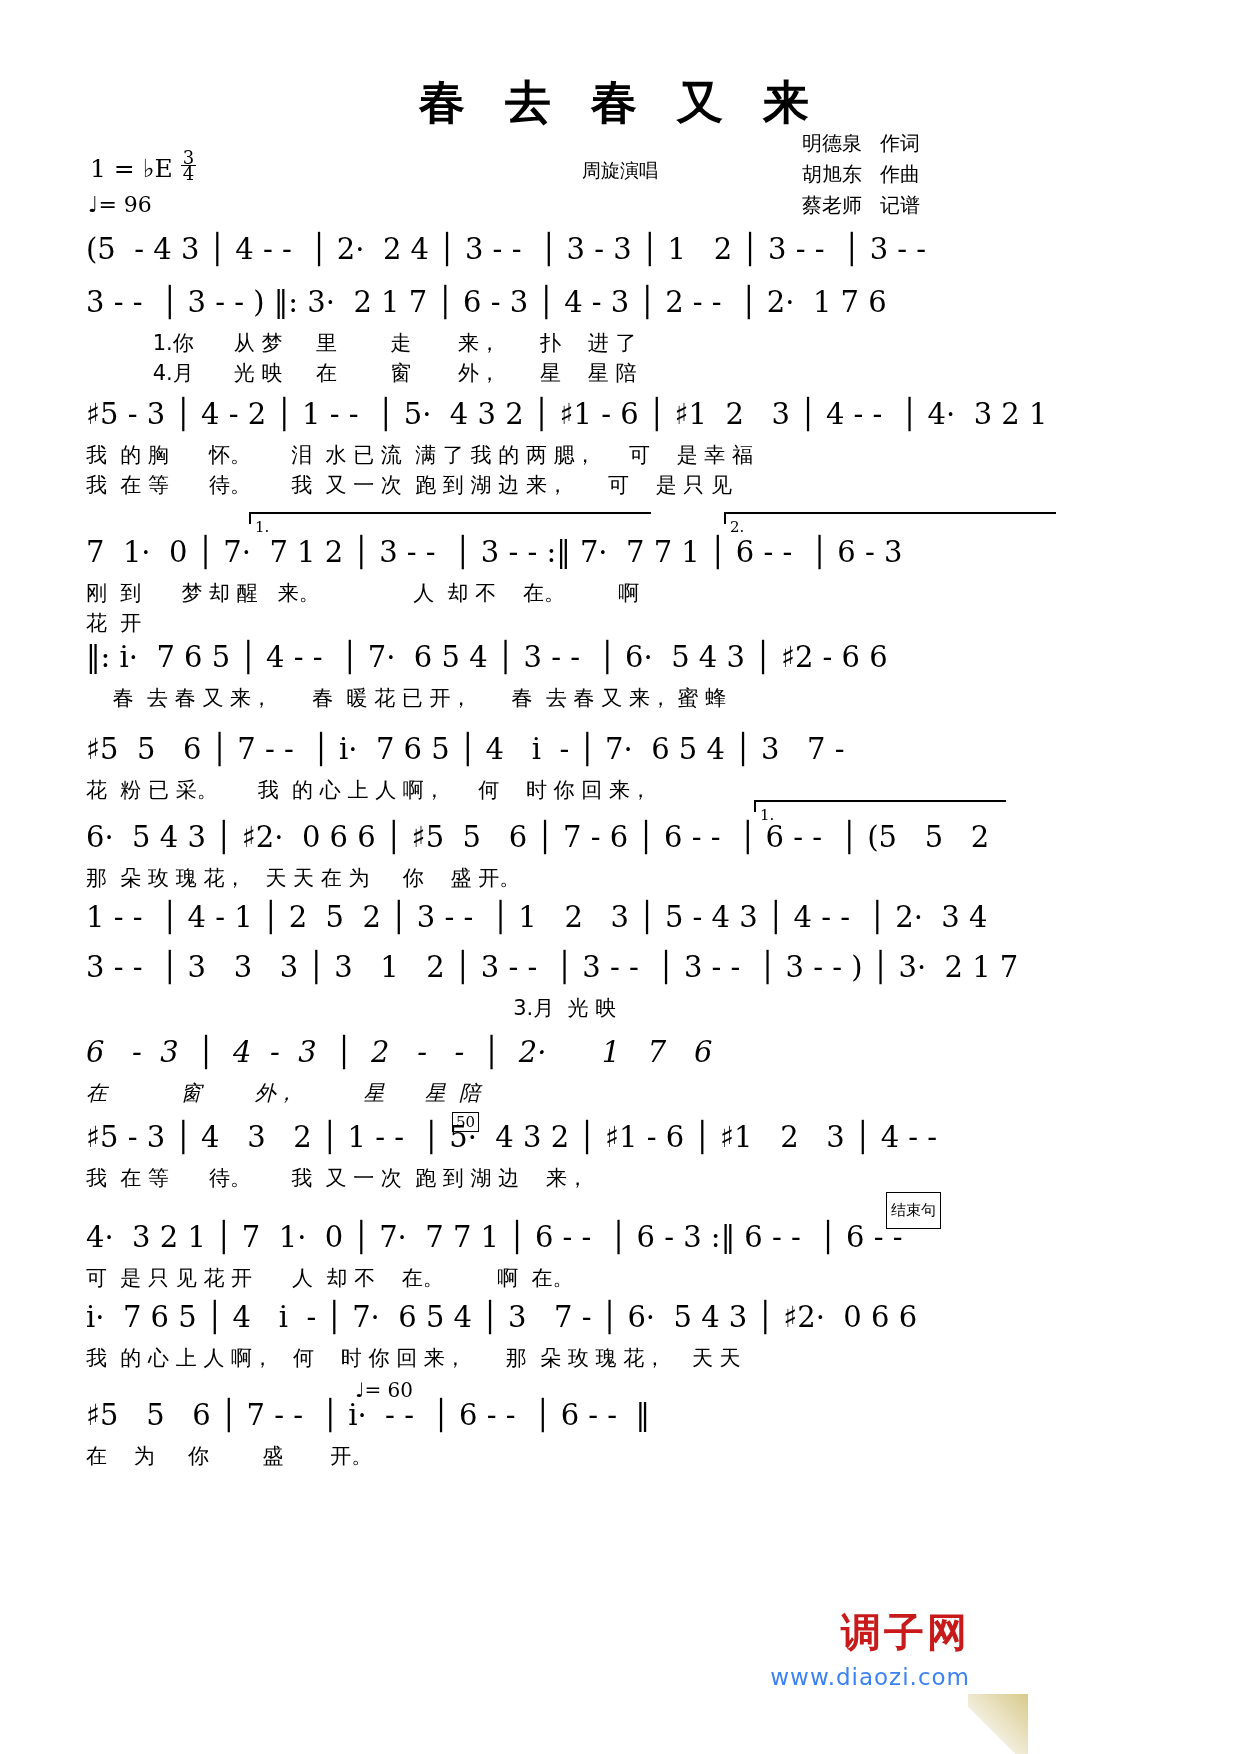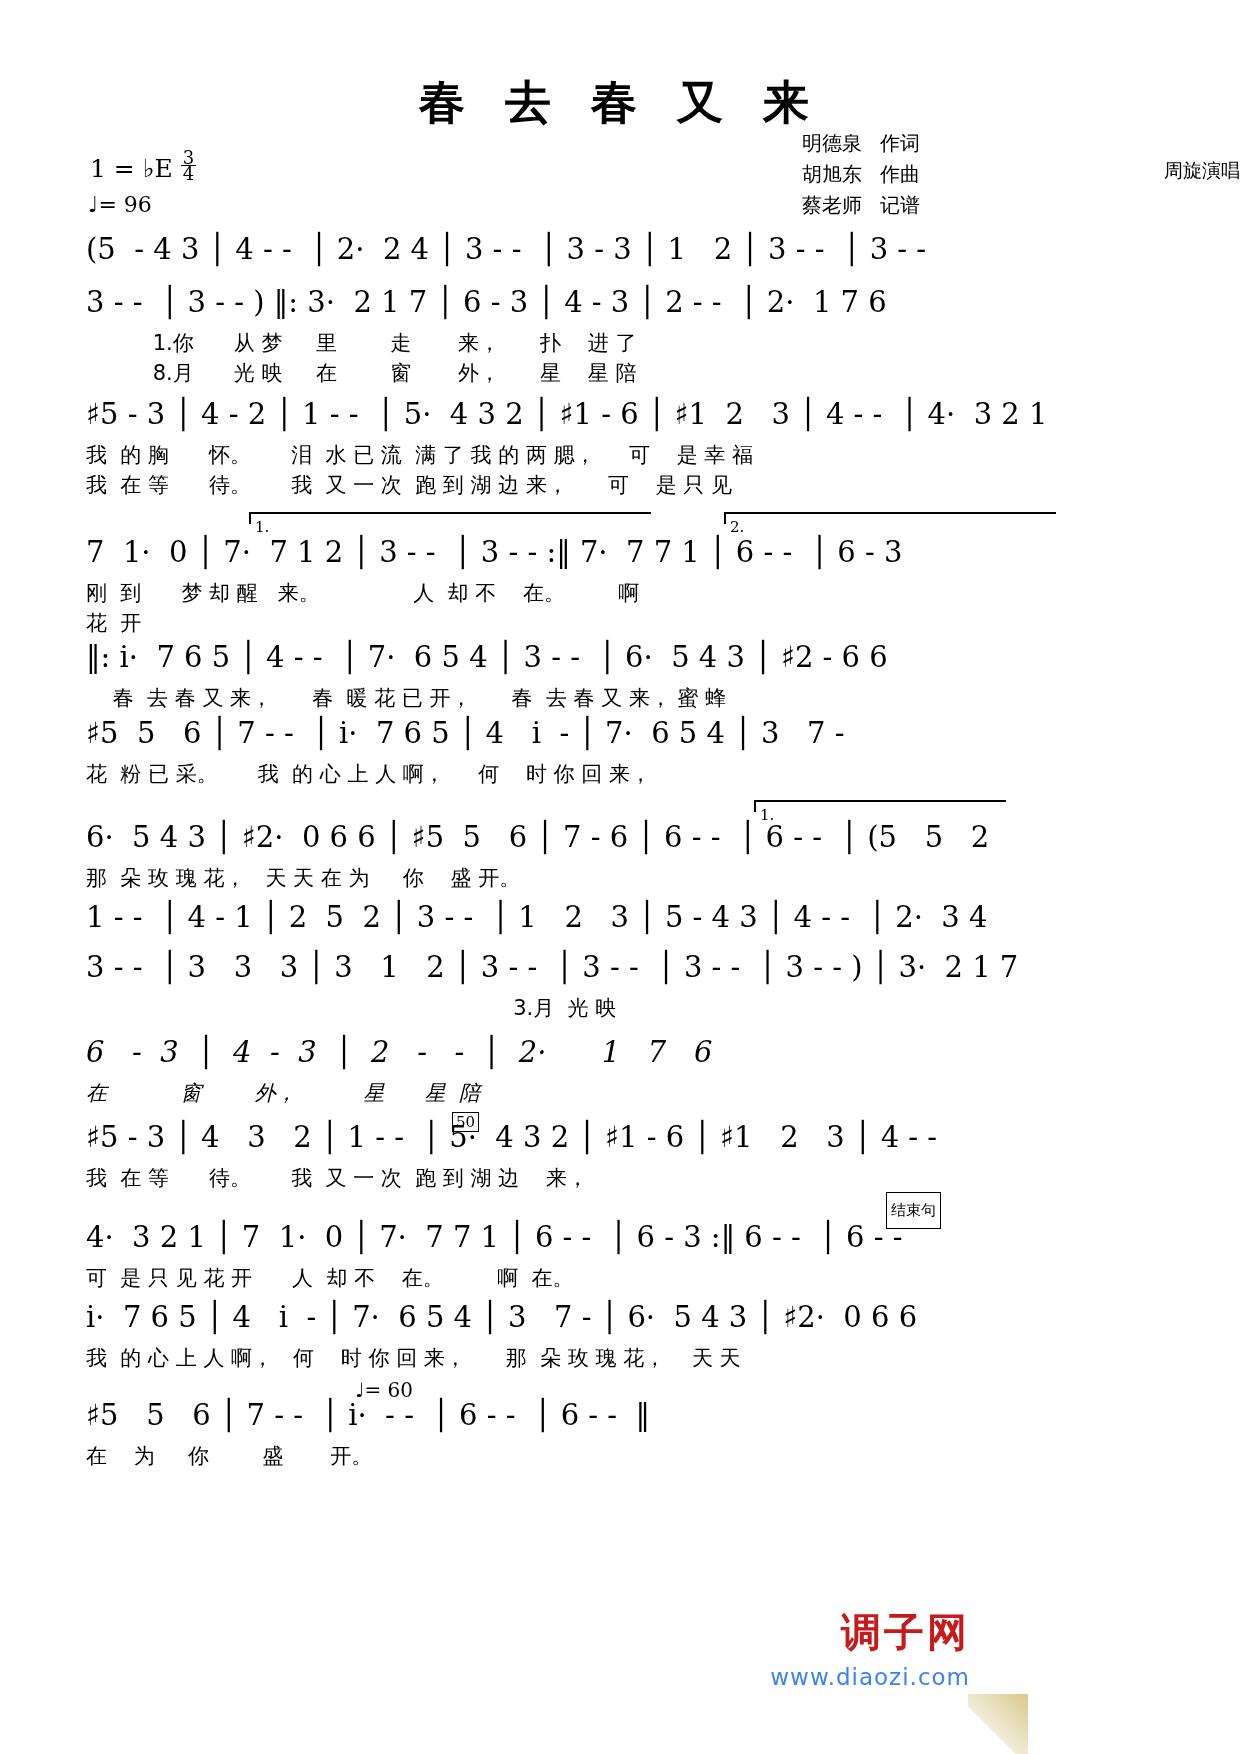--- a/index.html
+++ b/index.html
@@ -31,21 +31,21 @@
     font-size: 46px;
     font-weight: bold;
     letter-spacing: 12px;
     font-family: "DejaVu Sans", "Liberation Sans", sans-serif;
   }
   .singer {
     position: absolute;
     top: 158px;
     left: 0;
     width: 1240px;
-    text-align: right;
+    text-align: center;
     font-size: 19px;
     font-family: "DejaVu Sans", "Liberation Sans", sans-serif;
   }
   .credits {
     position: absolute;
     top: 128px;
     right: 108px;
     text-align: left;
     font-size: 20px;
     line-height: 31px;
@@ -153,41 +153,41 @@
 
   <div class="line" style="top:232px;">
     <div class="notes">(5  - 4 3 │ 4 - -  │ 2·  2 4 │ 3 - -  │ 3 - 3 │ 1   2 │ 3 - -  │ 3 - -</div>
     <div class="lyrics l1"></div>
     <div class="lyrics l2"></div>
   </div>
 
   <div class="line" style="top:285px;">
     <div class="notes">3 - -  │ 3 - - ) ‖: 3·  2 1 7 │ 6 - 3 │ 4 - 3 │ 2 - -  │ 2·  1 7 6</div>
     <div class="lyrics l1">          1.你      从 梦     里        走       来，      扑    进 了</div>
-    <div class="lyrics l2">          8.月      光 映     在        窗       外，      星    星 陪</div>
+    <div class="lyrics l2">          4.月      光 映     在        窗       外，      星    星 陪</div>
   </div>
 
   <div class="line" style="top:397px;">
     <div class="notes">♯5 - 3 │ 4 - 2 │ 1 - -  │ 5·  4 3 2 │ ♯1 - 6 │ ♯1  2   3 │ 4 - -  │ 4·  3 2 1</div>
     <div class="lyrics l1">我  的 胸      怀。      泪  水 已 流  满 了 我 的 两 腮，     可    是 幸 福</div>
     <div class="lyrics l2">我  在 等      待。      我  又 一 次  跑 到 湖 边 来，      可    是 只 见</div>
   </div>
 
   <div class="line" style="top:535px;">
     <div class="notes">7  1·  0 │ 7·  7 1 2 │ 3 - -  │ 3 - - :‖ 7·  7 7 1 │ 6 - -  │ 6 - 3</div>
     <div class="lyrics l1">刚  到      梦 却 醒   来。              人  却 不    在。        啊</div>
     <div class="lyrics l2">花  开</div>
   </div>
 
   <div class="line" style="top:640px;">
     <div class="notes">‖: i·  7 6 5 │ 4 - -  │ 7·  6 5 4 │ 3 - -  │ 6·  5 4 3 │ ♯2 - 6 6</div>
     <div class="lyrics l1">    春  去 春 又 来，      春  暖 花 已 开，      春  去 春 又 来， 蜜 蜂</div>
   </div>
 
-  <div class="line" style="top:716px;">
+  <div class="line" style="top:732px;">
     <div class="notes">♯5  5   6 │ 7 - -  │ i·  7 6 5 │ 4   i  - │ 7·  6 5 4 │ 3   7 -</div>
     <div class="lyrics l1">花  粉 已 采。      我  的 心 上 人 啊，     何    时 你 回 来，</div>
   </div>
 
   <div class="line" style="top:820px;">
     <div class="notes">6·  5 4 3 │ ♯2·  0 6 6 │ ♯5  5   6 │ 7 - 6 │ 6 - -  │ 6 - -  │ (5   5   2</div>
     <div class="lyrics l1">那  朵 玫 瑰 花，   天 天 在 为     你    盛 开。</div>
   </div>
 
   <div class="line" style="top:900px;">

